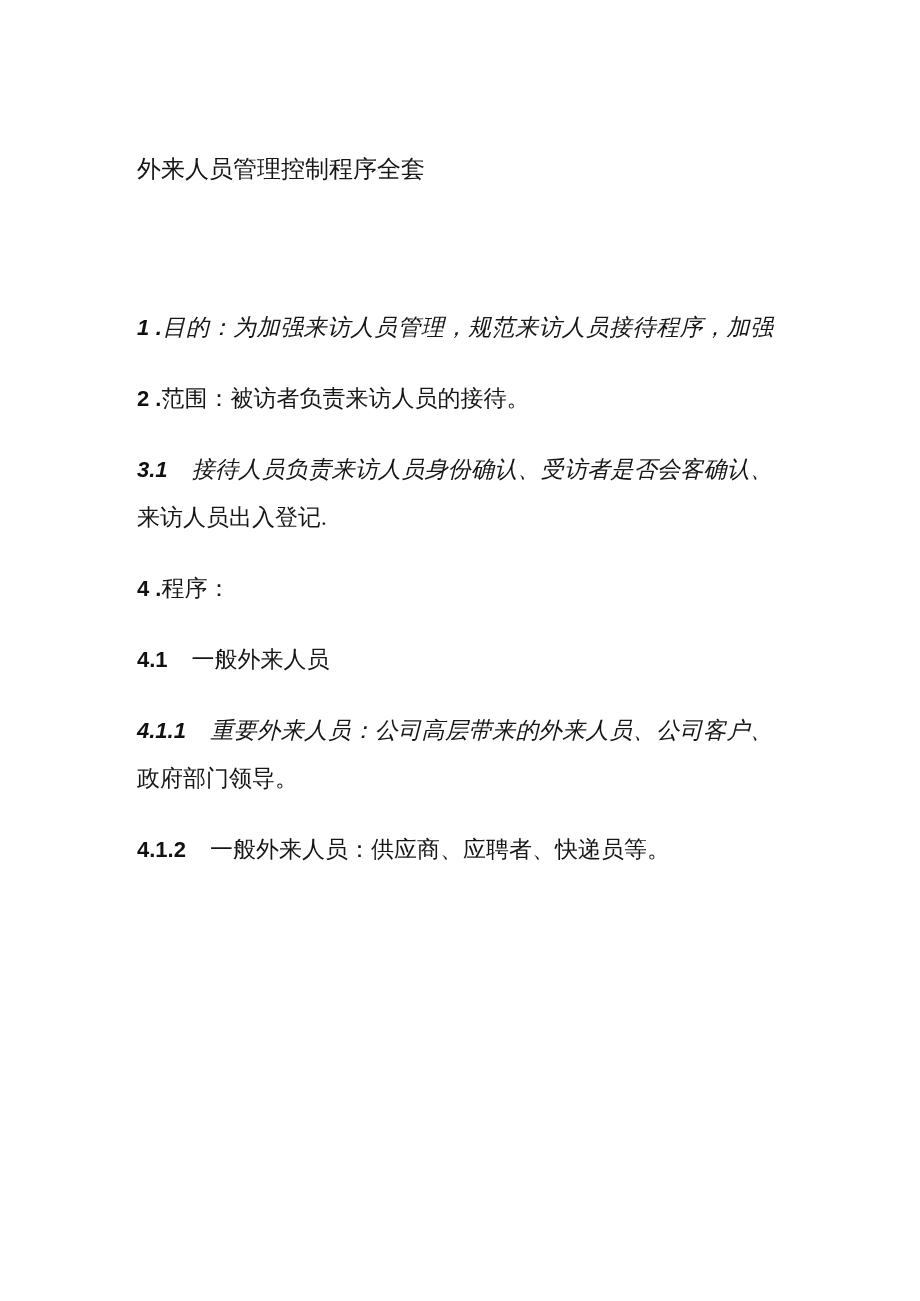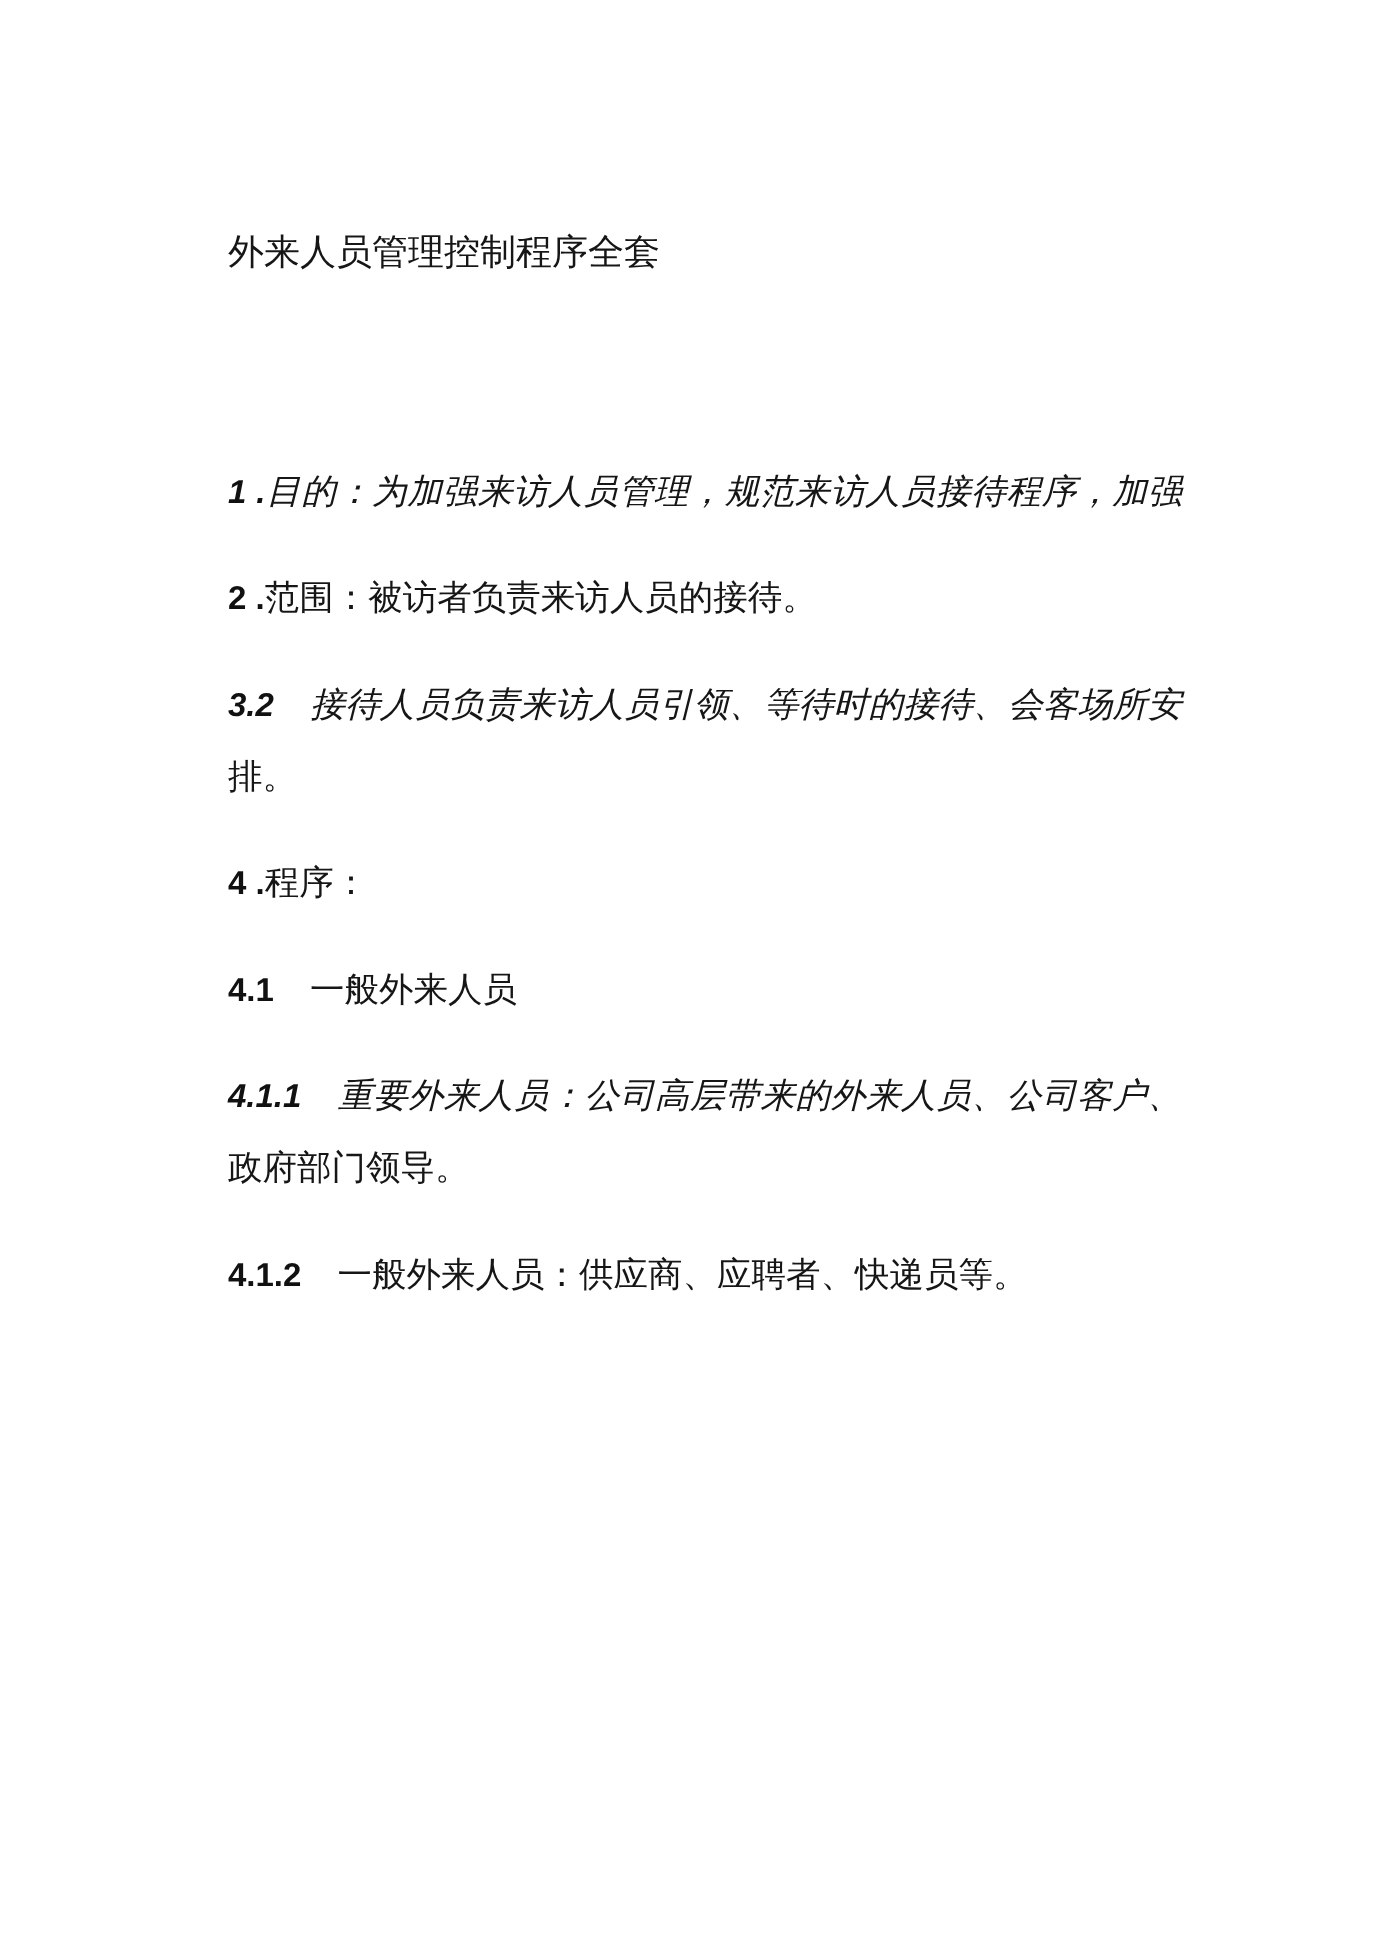--- a/index.html
+++ b/index.html
@@ -10,21 +10,21 @@
   body {
     width: 920px;
     height: 1301px;
     position: relative;
     overflow: hidden;
     font-family: "Liberation Serif", "DejaVu Serif", serif;
     color: #161616;
   }
   .doc {
     position: absolute;
-    left: 152px;
+    left: 137px;
     top: 0;
     width: 636px;
   }
   .title-line {
     margin-top: 145px;
     margin-bottom: 111px;
     height: 48px;
     line-height: 48px;
     font-size: 24px;
     white-space: nowrap;
@@ -68,25 +68,25 @@
 
   <div class="para">
     <div class="line fill"><b class="num">1 .</b><span class="txt">目的：为加强来访人员管理，规范来访人员接待程序，加强</span></div>
   </div>
 
   <div class="para">
     <div class="line"><b class="num">2 .</b><span class="txt">范围：被访者负责来访人员的接待。</span></div>
   </div>
 
 
+  <div class="para">
+    <div class="line fill"><b class="num gap">3.1</b><span class="txt">接待人员负责来访人员身份确认、受访者是否会客确认、</span></div>
+    <div class="line"><span class="txt">来访人员出入登记.</span></div>
+  </div>
 
-  <div class="para">
-    <div class="line fill"><b class="num gap">3.2</b><span class="txt">接待人员负责来访人员引领、等待时的接待、会客场所安</span></div>
-    <div class="line"><span class="txt">排。</span></div>
-  </div>
 
 
   <div class="para">
     <div class="line"><b class="num">4 .</b><span class="txt">程序：</span></div>
   </div>
 
   <div class="para">
     <div class="line"><b class="num gap">4.1</b><span class="txt">一般外来人员</span></div>
   </div>
 

